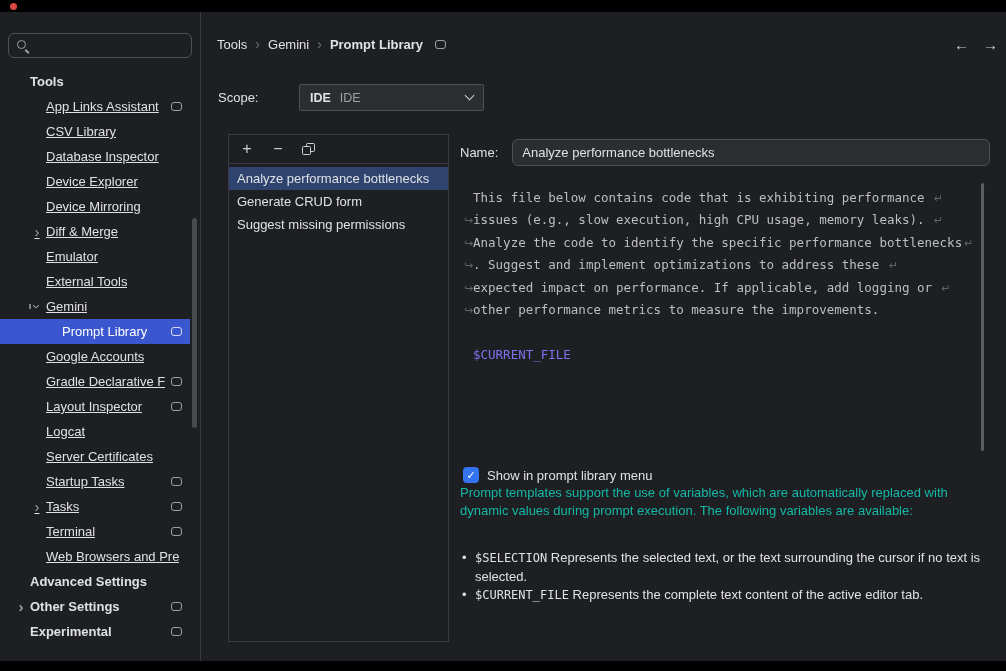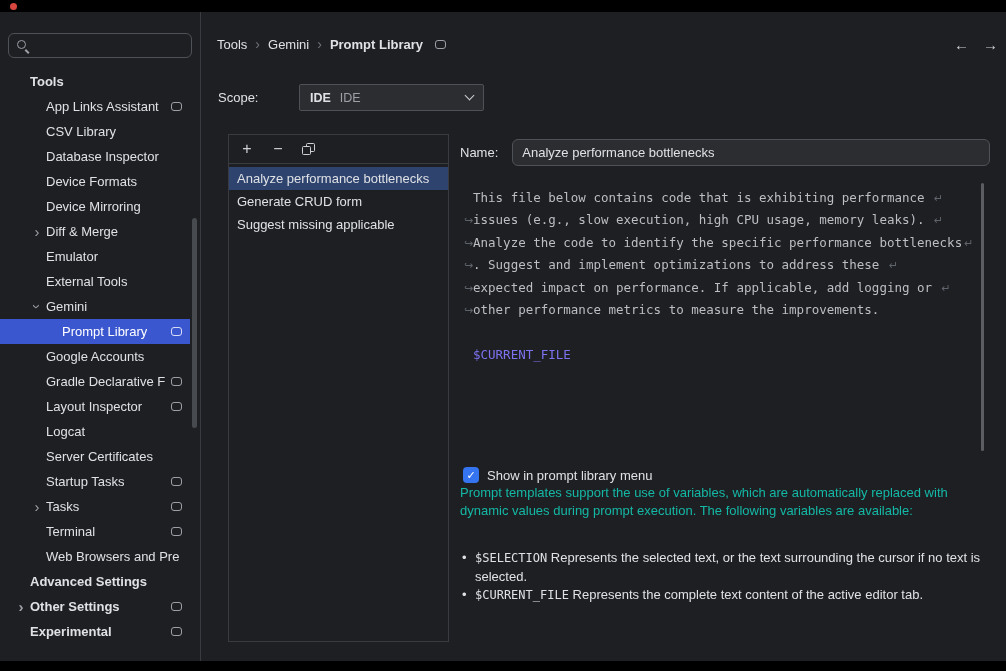--- a/index.html
+++ b/index.html
@@ -20,21 +20,21 @@
   }
   .searchbox input { flex:1; background:transparent; border:none; outline:none; color:#DFE1E5; font:12px "Liberation Sans",sans-serif; min-width:0; }
   .mag { width:13px; height:13px; position:relative; flex:none; }
   .mag::before { content:""; position:absolute; left:1px; top:1px; width:7px; height:7px; border:1.4px solid #9DA0A8; border-radius:50%; }
   .mag::after { content:""; position:absolute; left:9.5px; top:9.5px; width:4.5px; height:1.6px; background:#9DA0A8; transform:rotate(45deg); transform-origin:0 0; }
 
   .tree { margin-top:11px; }
   .row { height:25px; display:flex; align-items:center; position:relative; margin-right:10px; color:#DFE1E5; cursor:default; white-space:nowrap; }
   .row.bold { font-weight:700; }
   .ind0 { padding-left:30px; } .ind0.haschev { padding-left:12px; }
-  .ind1 { padding-left:46px; } .ind1.haschev { padding-left:28px; }
+  .ind1 { padding-left:46px;text-decoration:underline; } .ind1.haschev { padding-left:28px; }
   .ind2 { padding-left:62px; }
   .chev { width:18px; flex:none; color:#9DA0A8; font-size:15px; line-height:1; display:inline-flex; justify-content:center; }
   .chev.down { transform:rotate(90deg); }
   .row .lbl { overflow:hidden; text-overflow:clip; }
   .sq { position:absolute; right:8px; top:50%; margin-top:-5px; width:11px; height:9px; border:1.3px solid #9DA0A8; border-radius:3px; }
   .row.selected { background:#3B57D0; color:#FFFFFF; }
   .row.selected .sq { border-color:#D9DEF7; }
   .side-scroll { position:absolute; right:3px; top:206px; width:5px; height:210px; background:#6A6D73; opacity:.55; border-radius:3px; }
 
   
@@ -114,21 +114,21 @@
           <span class="lbl">App Links Assistant</span>
           <span class="sq"></span>
         </div>
       <div class="row ind1">
           <span class="lbl">CSV Library</span>
         </div>
       <div class="row ind1">
           <span class="lbl">Database Inspector</span>
         </div>
       <div class="row ind1">
-          <span class="lbl">Device Formats</span>
+          <span class="lbl">Device Explorer</span>
         </div>
       <div class="row ind1">
           <span class="lbl">Device Mirroring</span>
         </div>
       <div class="row ind1 haschev">
           <span class="chev">›</span>
           <span class="lbl">Diff &amp; Merge</span>
         </div>
       <div class="row ind1">
           <span class="lbl">Emulator</span>
@@ -221,21 +221,21 @@
 
     <div class="list-panel">
       <div class="list-toolbar">
         <span class="tbtn">+</span>
         <span class="tbtn">−</span>
         <span class="copy"></span>
       </div>
       <div class="plist">
         <div class="pitem selected">Analyze performance bottlenecks</div>
         <div class="pitem">Generate CRUD form</div>
-        <div class="pitem">Suggest missing applicable</div>
+        <div class="pitem">Suggest missing permissions</div>
       </div>
     </div>
 
     <div class="name-row">
       <span class="name-label">Name:</span>
       <input class="name-input" value="Analyze performance bottlenecks" style="">
     </div>
 
     <div class="editor">
       <div class="editor-inner">

